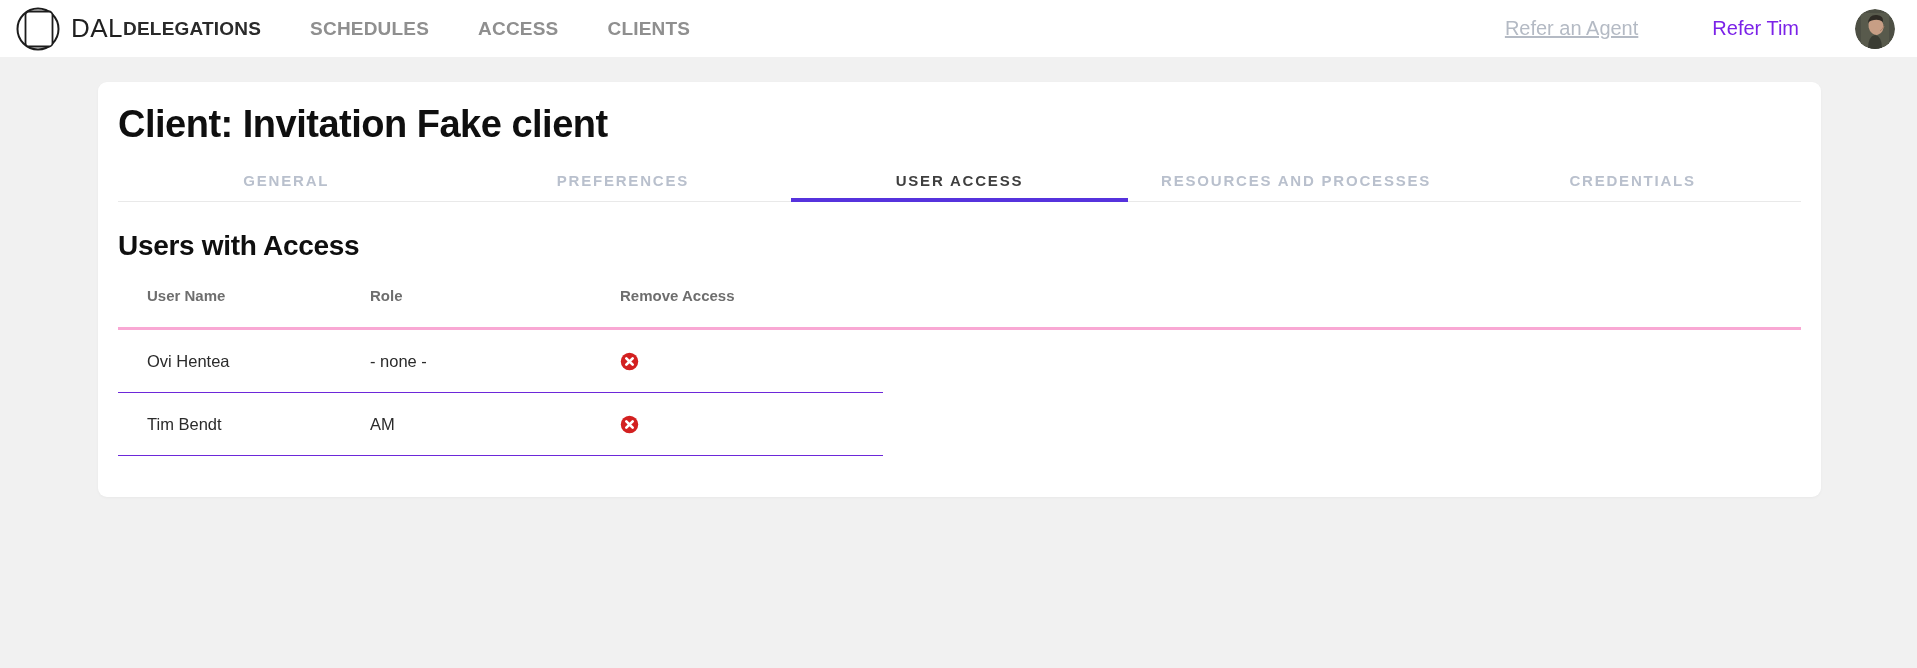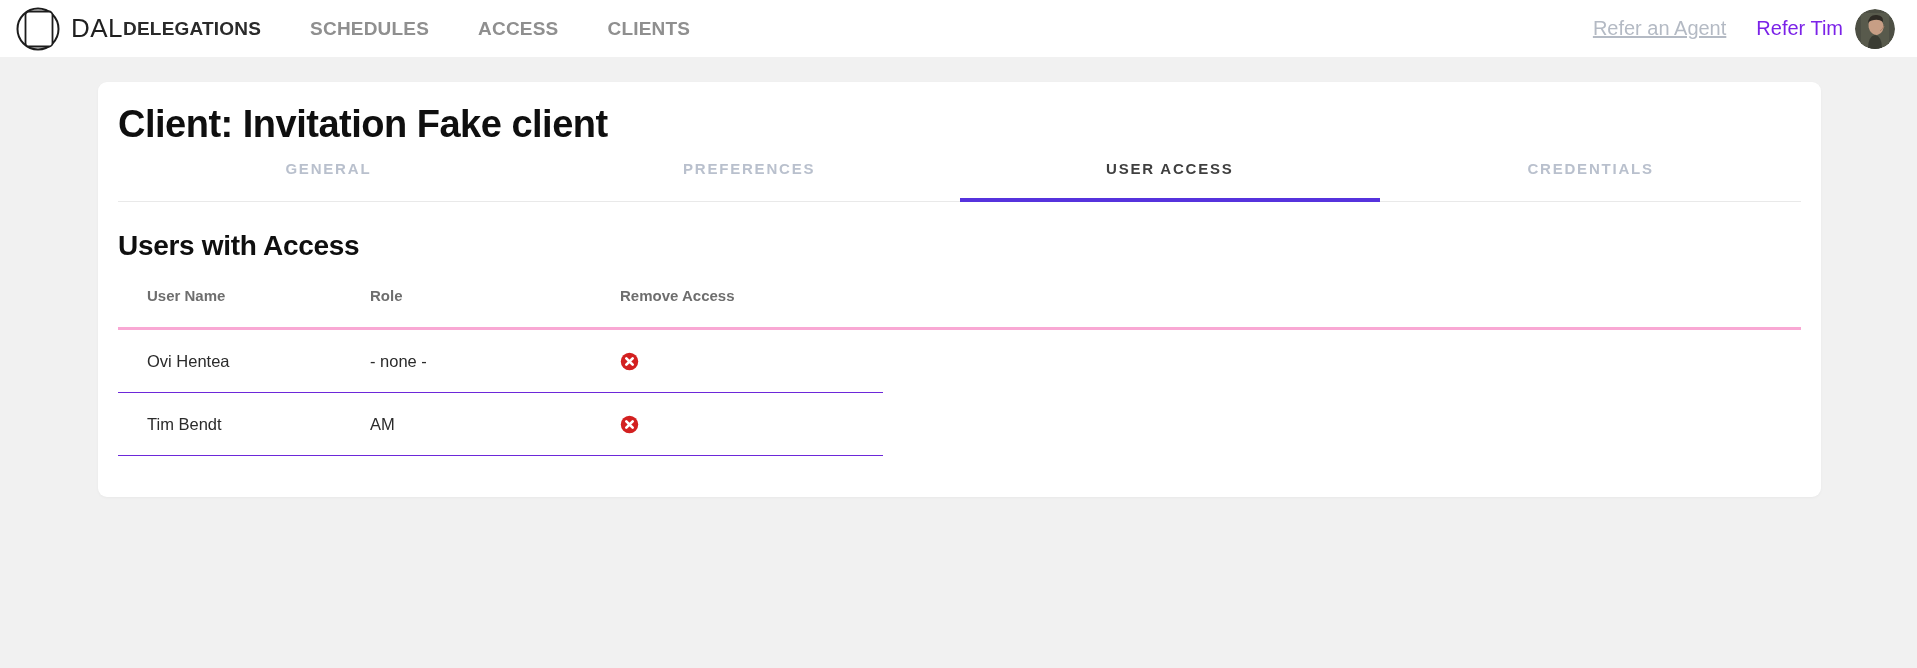--- a/index.html
+++ b/index.html
@@ -25,21 +25,21 @@
   }
   .nav-links {
     display: flex; align-items: center;
     gap: 49px;
   }
   .nav-link {
     font-size: 19px; font-weight: 700; color: #8f8f8f;
     letter-spacing: 0.2px; cursor: pointer; text-decoration: none;
   }
   .nav-link.active { color: #2a2a2a; }
-  .nav-right { margin-left: auto; display: flex; align-items: center; }
+  .nav-right { margin-left: auto; display: flex; align-items: center; gap: 44px; }
   .refer-link {
     font-size: 20px; color: #b4bac4; text-decoration: underline;
     cursor: pointer;
   }
   .greeting {
     font-size: 20px; font-weight: 500; color: #7b22e8;
     margin-left: 30px;
   }
   .avatar {
     width: 40px; height: 40px; border-radius: 50%;
@@ -62,21 +62,21 @@
     padding-left: 0;
   }
 
   
   .tabs {
     display: flex; margin-top: 10px; height: 42px;
     border-bottom: 1px solid #e9e9e9;
   }
   .tab {
     flex: 1 1 0; position: relative;
-    display: flex; justify-content: center;
+    display: flex; align-items: center; justify-content: center;
     font-size: 15px; font-weight: 700; letter-spacing: 1.8px;
     color: #b9c0cd; cursor: pointer;
   }
   .tab.active { color: #3f3f3f; }
   .tab.active .tab-underline {
     position: absolute; left: 0; right: 0; bottom: -1px;
     height: 4px; background: #5632dd;
   }
 
   
@@ -159,20 +159,23 @@
       <span>GENERAL</span>
     </div>
     <div class="tab">
       <span>PREFERENCES</span>
     </div>
     <div class="tab active">
       <span>USER ACCESS</span>
       <span class="tab-underline"></span>
     </div>
     <div class="tab">
+      <span>RESOURCES AND PROCESSES</span>
+    </div>
+    <div class="tab">
       <span>CREDENTIALS</span>
     </div>
   </div>
 
   <h2 class="section-title">Users with Access</h2>
 
   <div class="table">
     <div class="t-header">
       <div class="t-col t-col-name">User Name</div>
       <div class="t-col t-col-role">Role</div>

